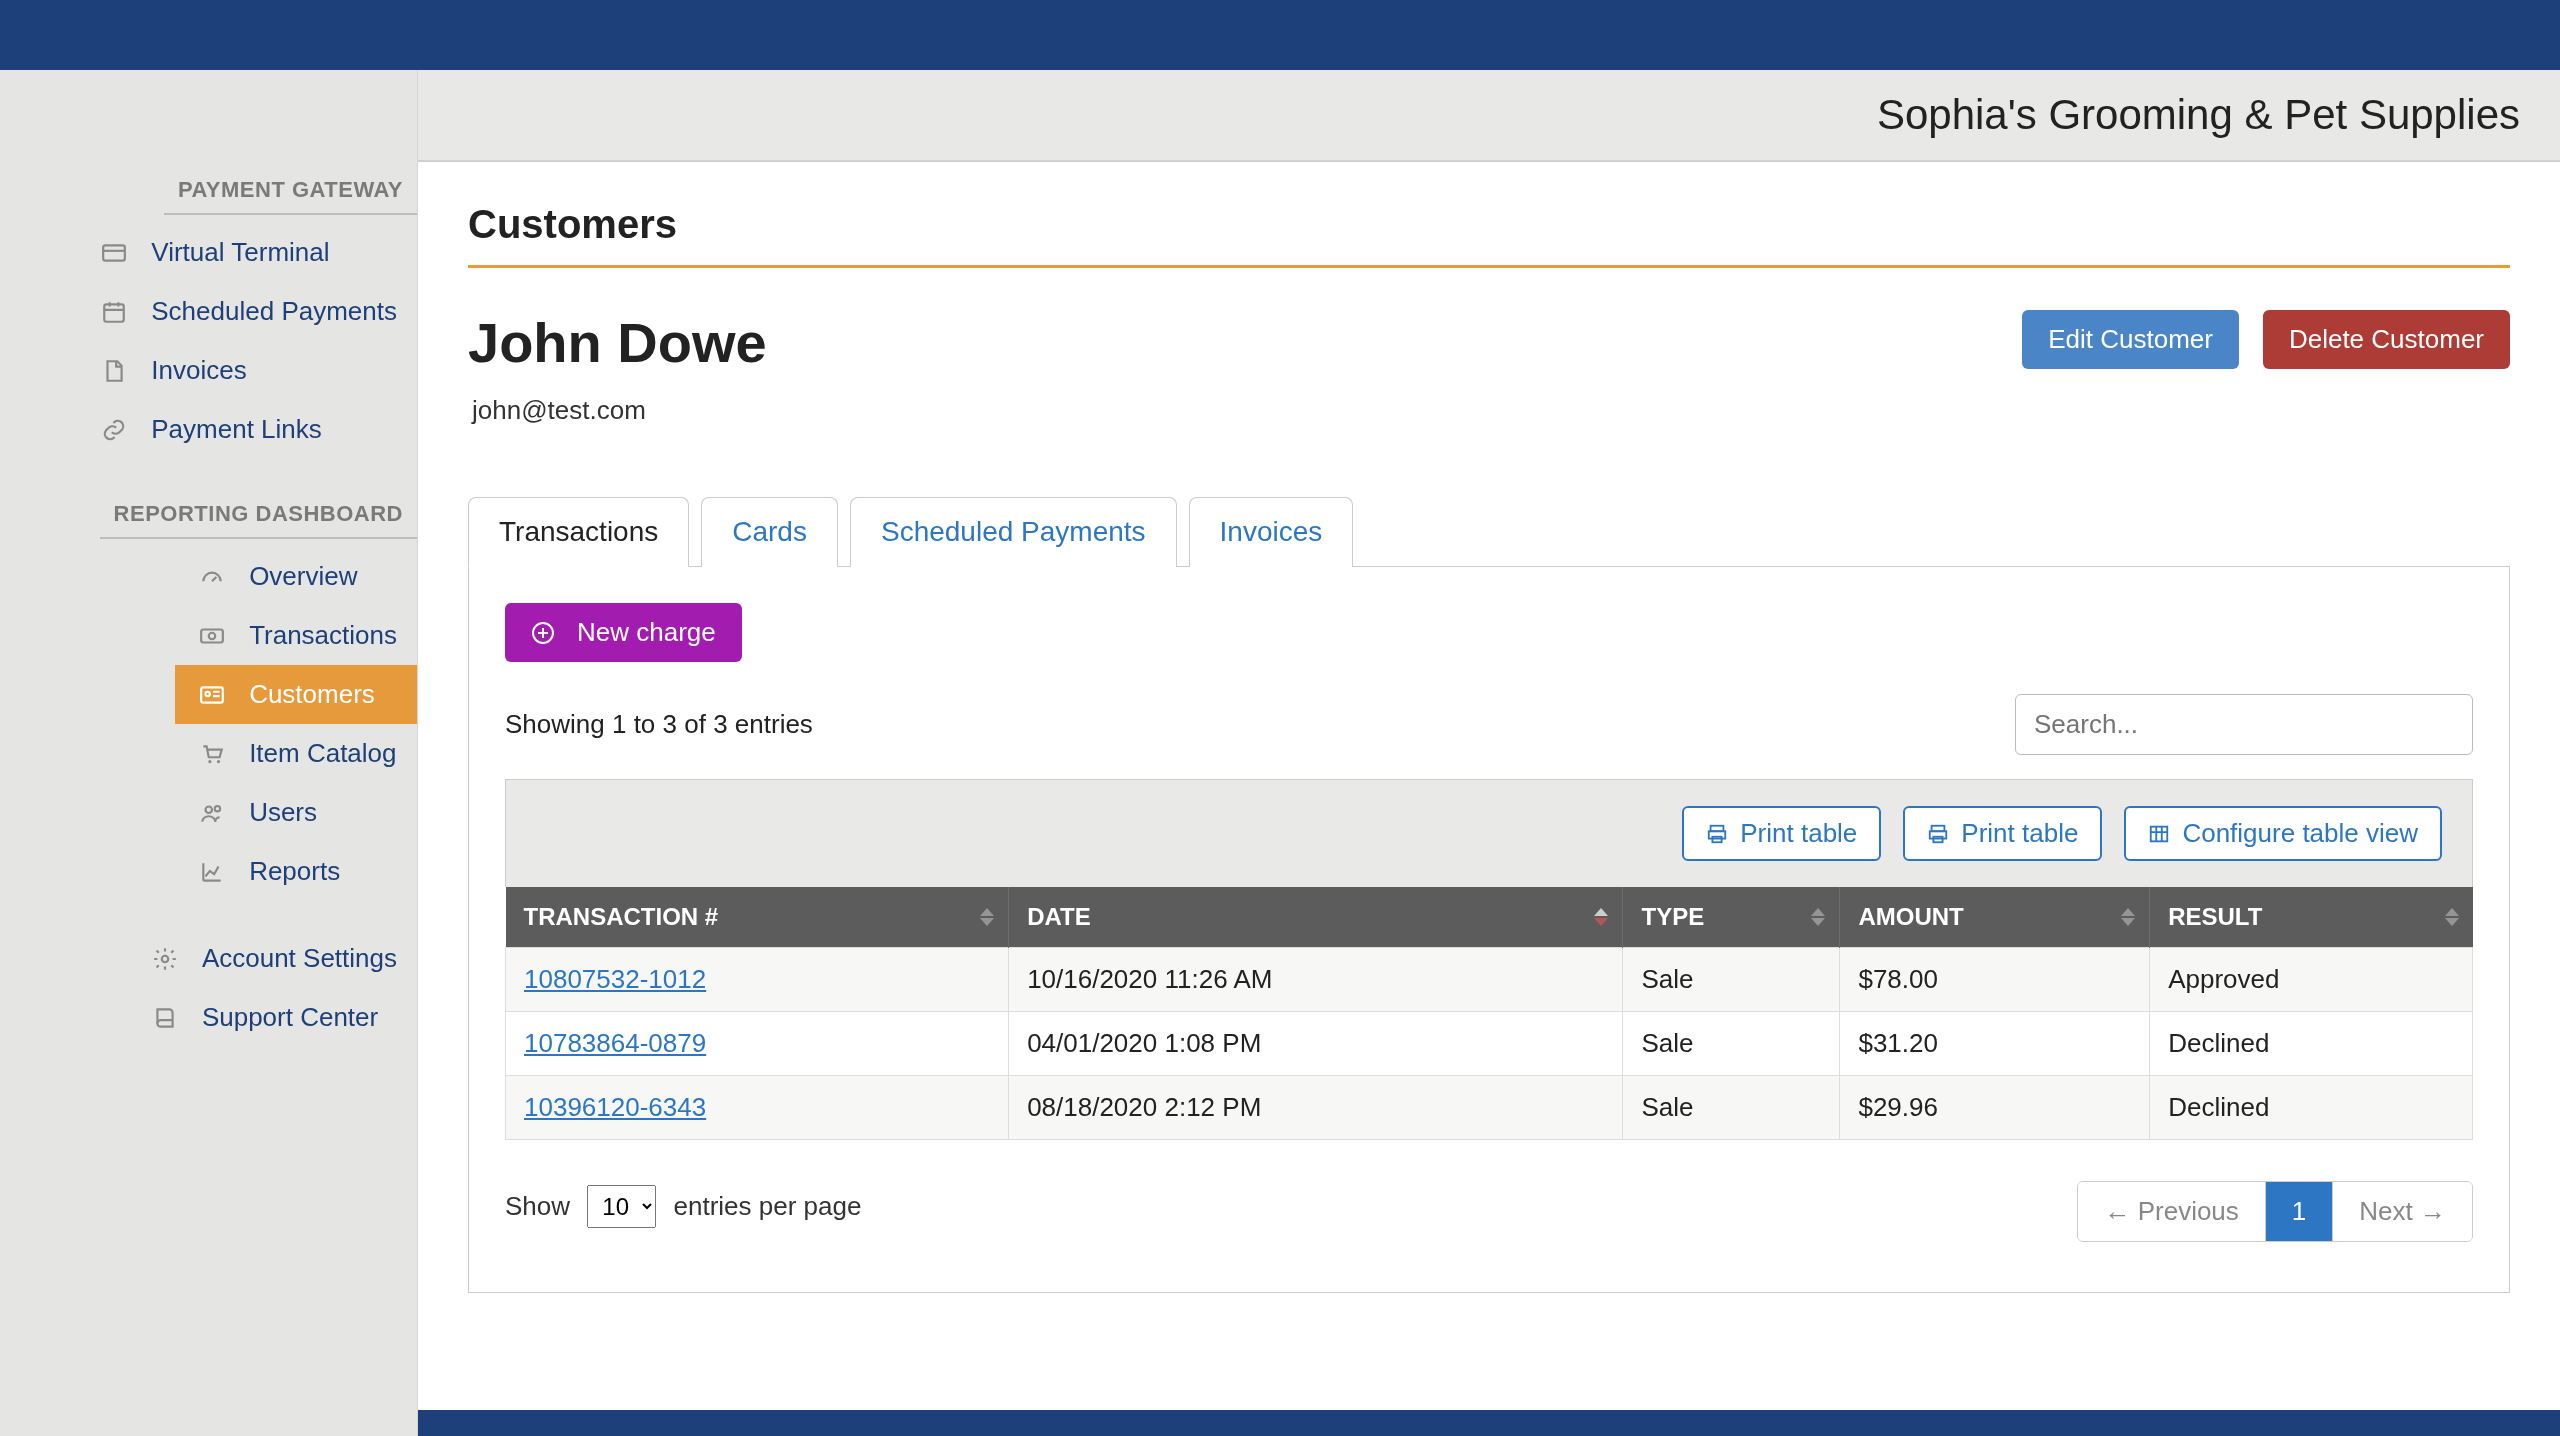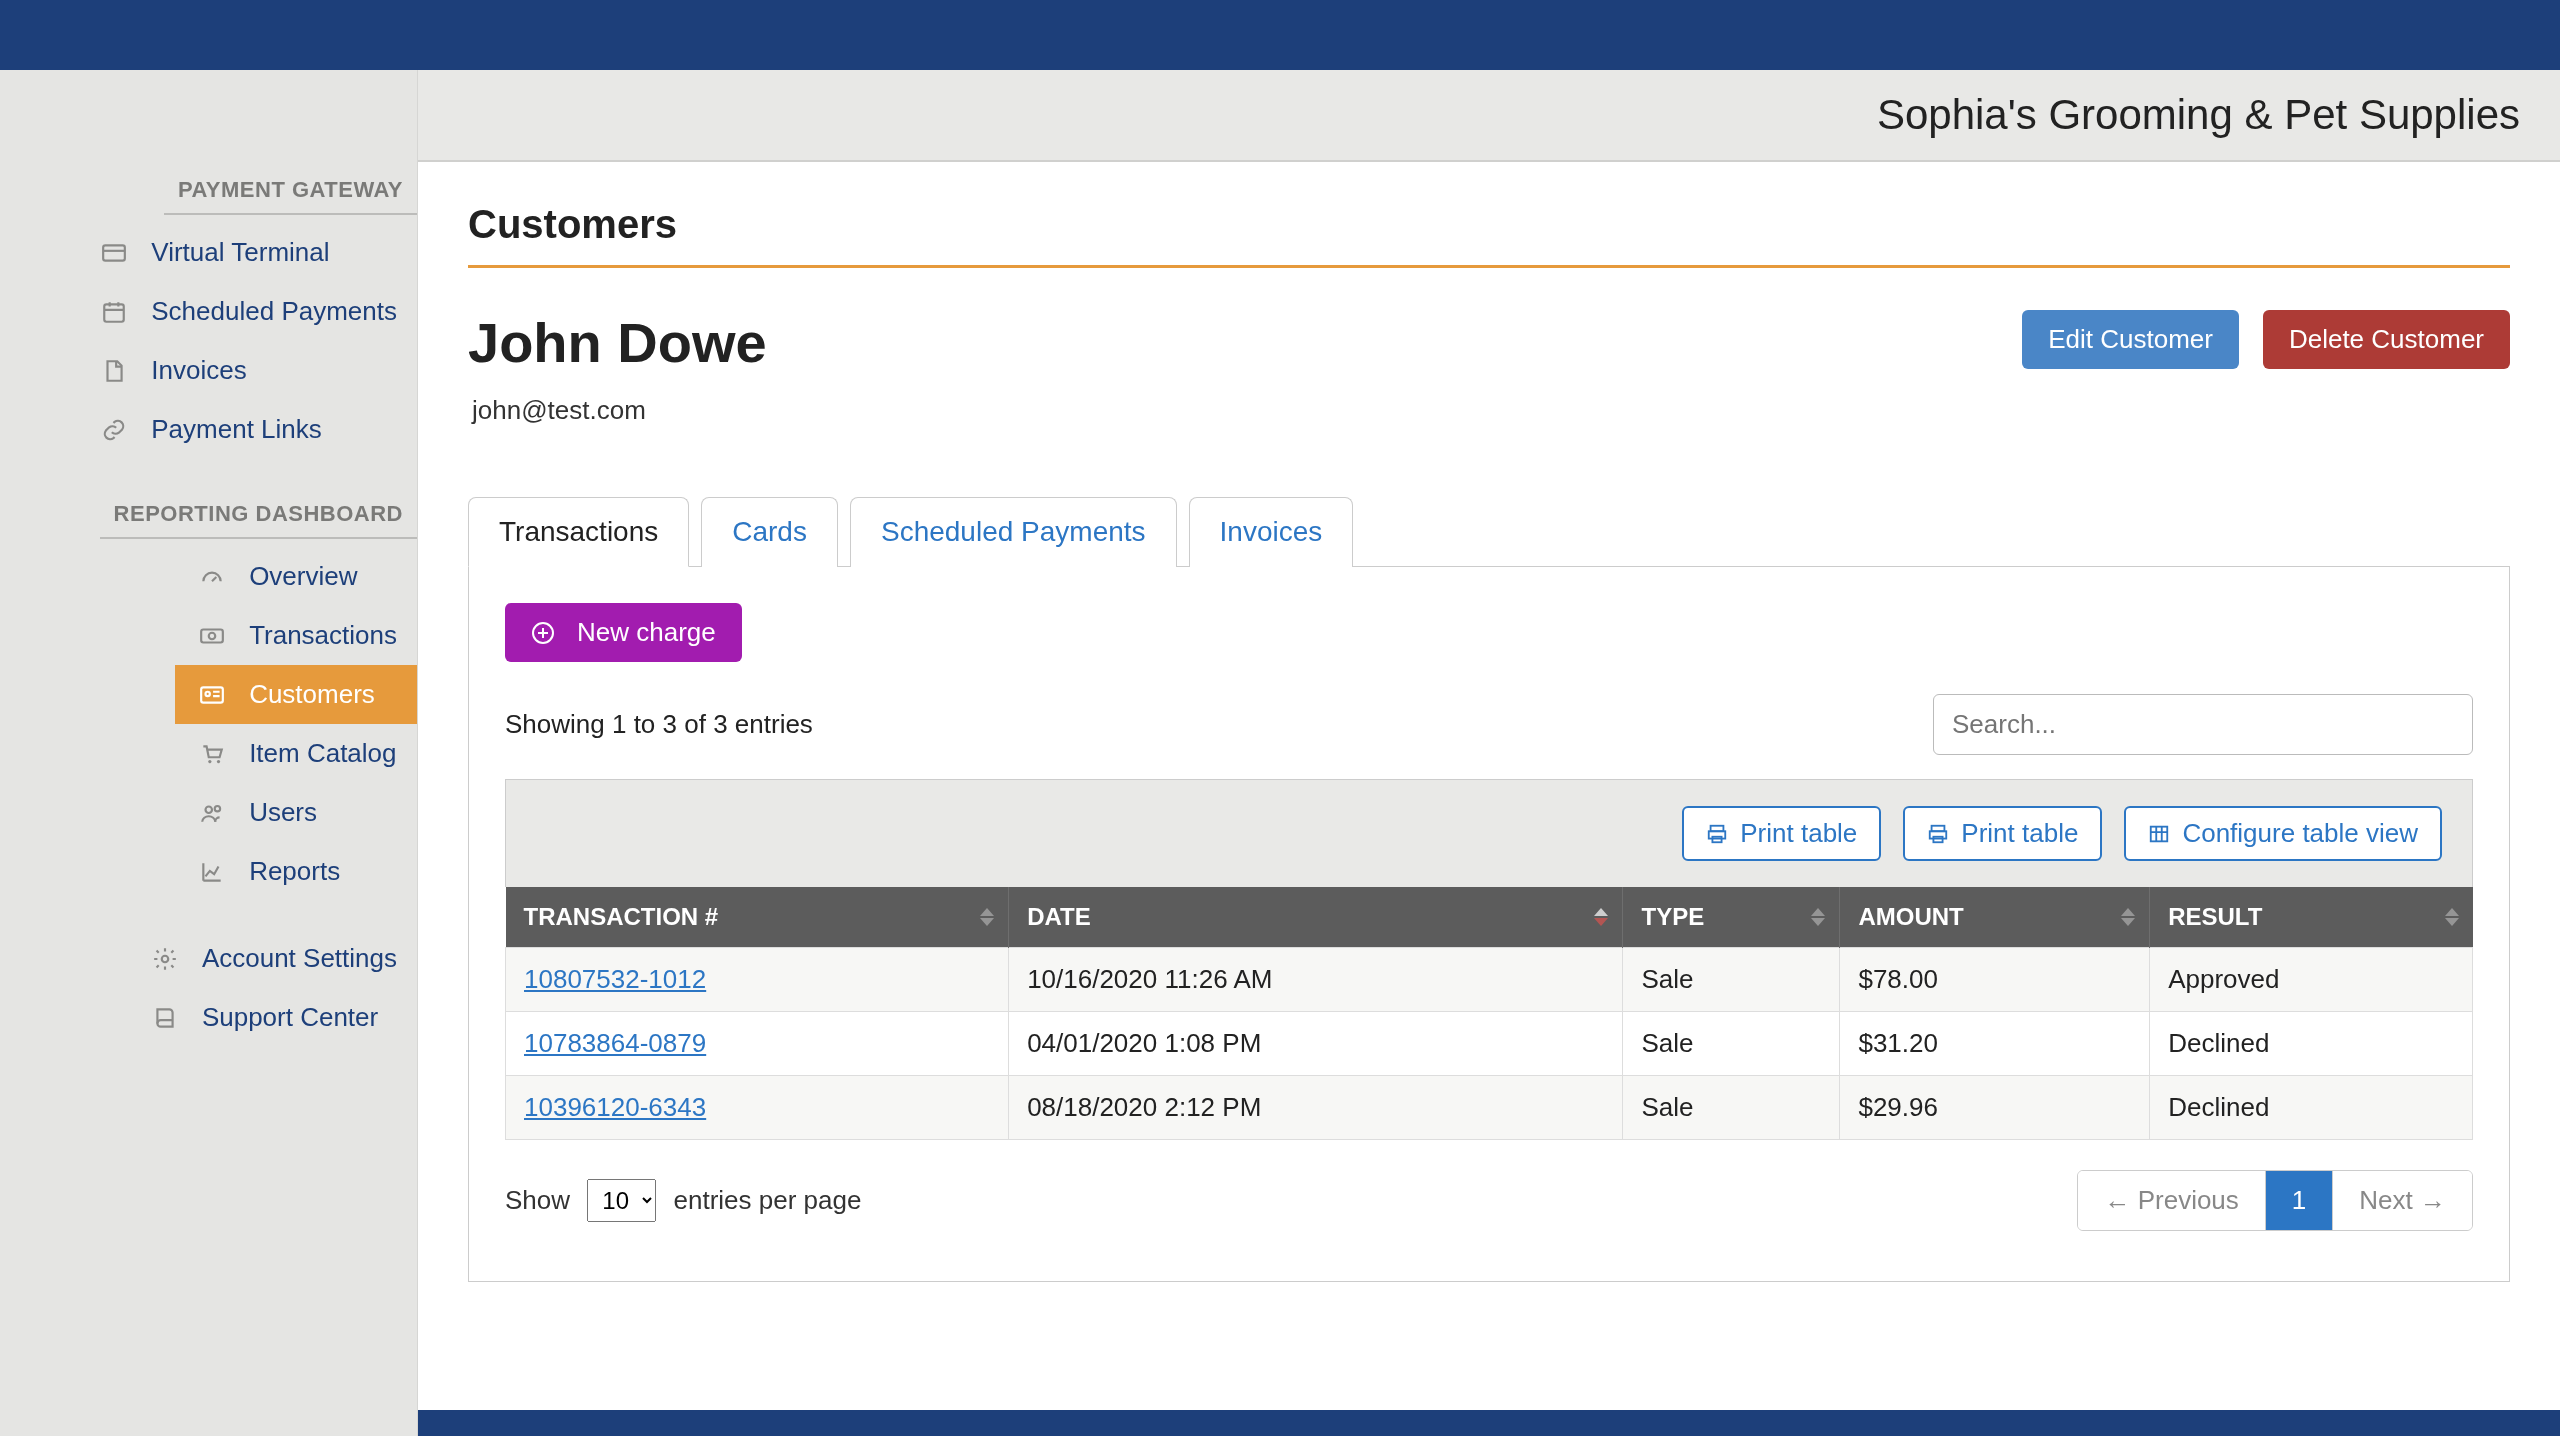--- a/index.html
+++ b/index.html
@@ -163,21 +163,21 @@
     padding: 36px 36px 50px 36px;
   }
   .entries-row {
     display:flex;
     justify-content:space-between;
     align-items:center;
     margin: 32px 0 24px 0;
   }
   .entries-text { font-size: 26px; color:#222; }
   .search-input {
-    width: 540px;
+    width: 458px;
     padding: 14px 18px;
     font-size: 26px;
     border: 1px solid #bbb;
     border-radius: 6px;
     font-family: inherit;
   }
   .toolbar-row {
     background: #e9e9e7;
     border: 1px solid #ccc;
     border-bottom:none;
@@ -235,20 +235,21 @@
     justify-content:space-between;
     align-items:center;
     margin-top: 30px;
     font-size: 26px;
   }
   .pager {
     display:flex;
     border:1px solid #ccc;
     border-radius:6px;
     overflow:hidden;
+    margin-top:11px;
   }
   .pager .pg {
     padding: 14px 26px;
     color:#888;
     cursor:pointer;
     border-right:1px solid #ccc;
     background:#fff;
   }
   .pager .pg:last-child{ border-right:none;}
   .pager .pg.num.active { background:#2c76c4; color:#fff; }

